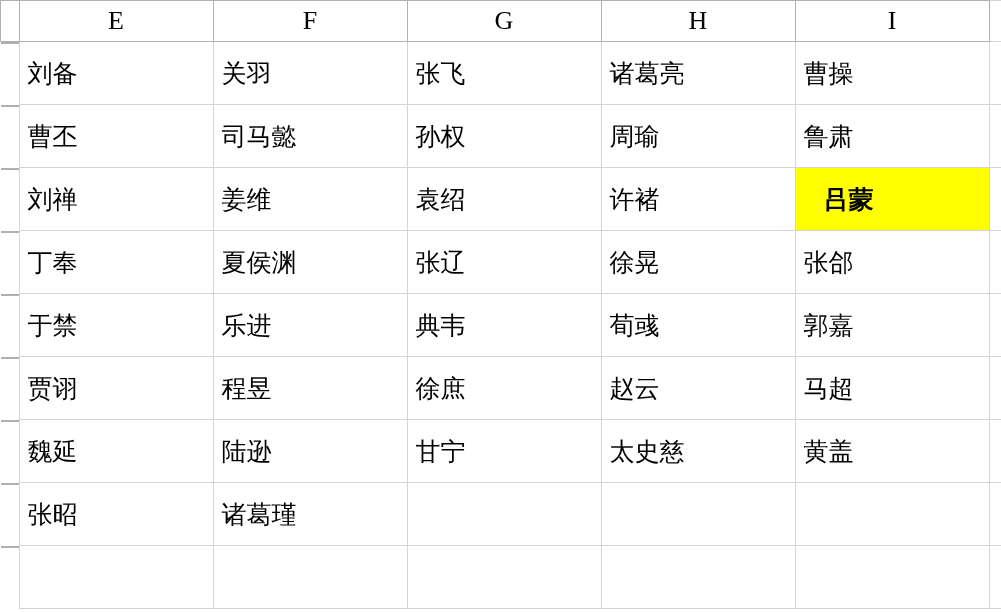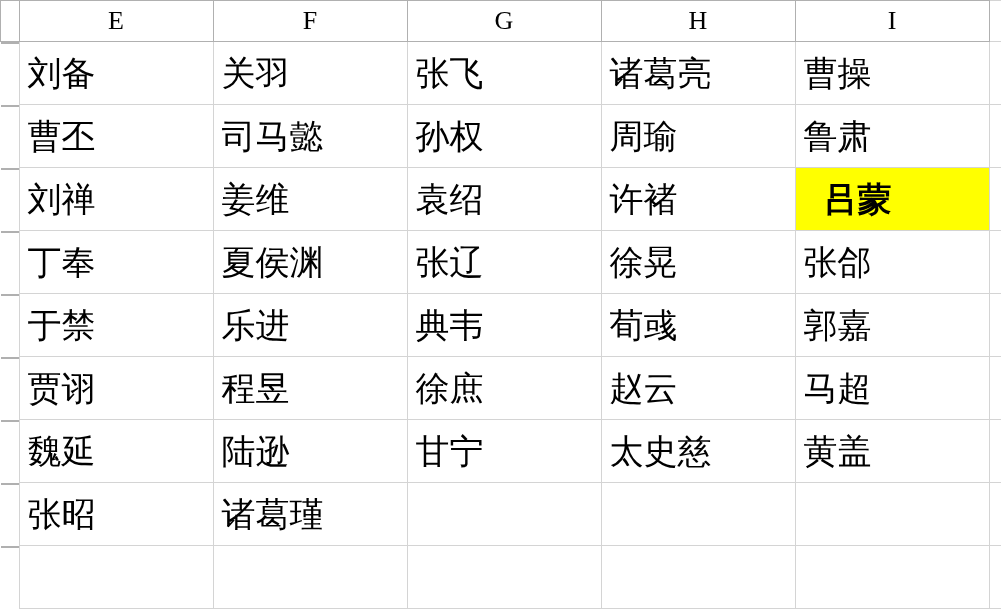--- a/index.html
+++ b/index.html
@@ -17,21 +17,21 @@
       border-collapse: collapse;
       width: 1001px;
     }
     .row {
       display: table-row;
     }
     .cell {
       display: table-cell;
       border: 1px solid #d4d4d4;
       padding: 4px 8px;
-      font-size: 34px;
+      font-size: 25px;
       line-height: 1.5;
       vertical-align: middle;
       background: #ffffff;
       white-space: nowrap;
       overflow: hidden;
     }
     .header-cell {
       display: table-cell;
       border: 1px solid #b0b0b0;
       background: #ffffff;

